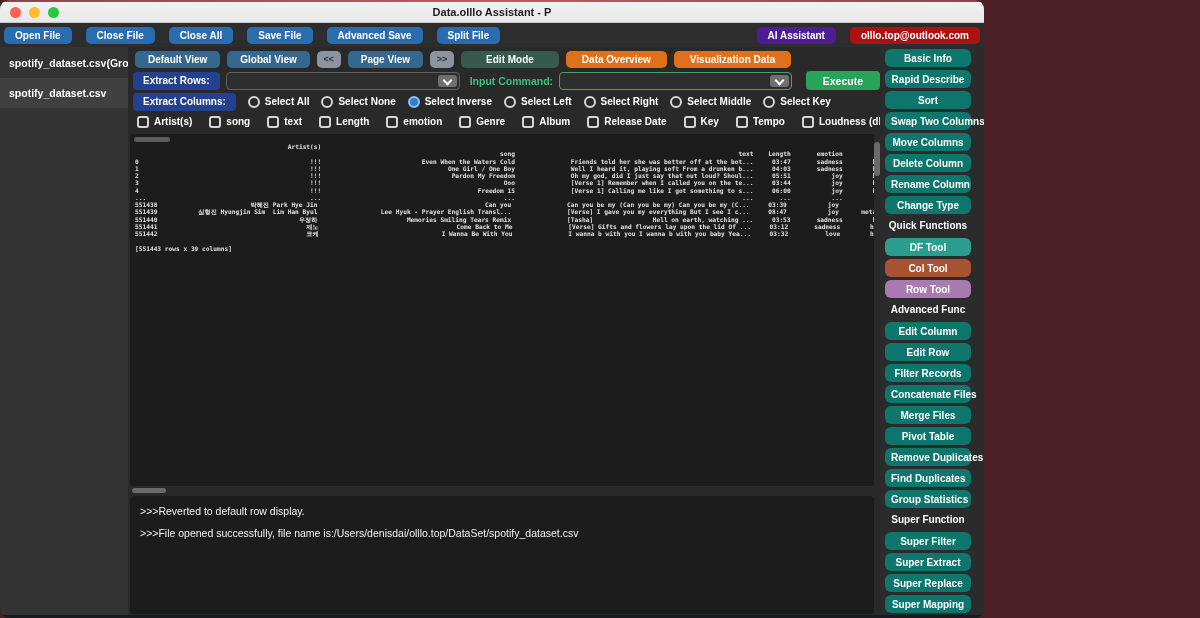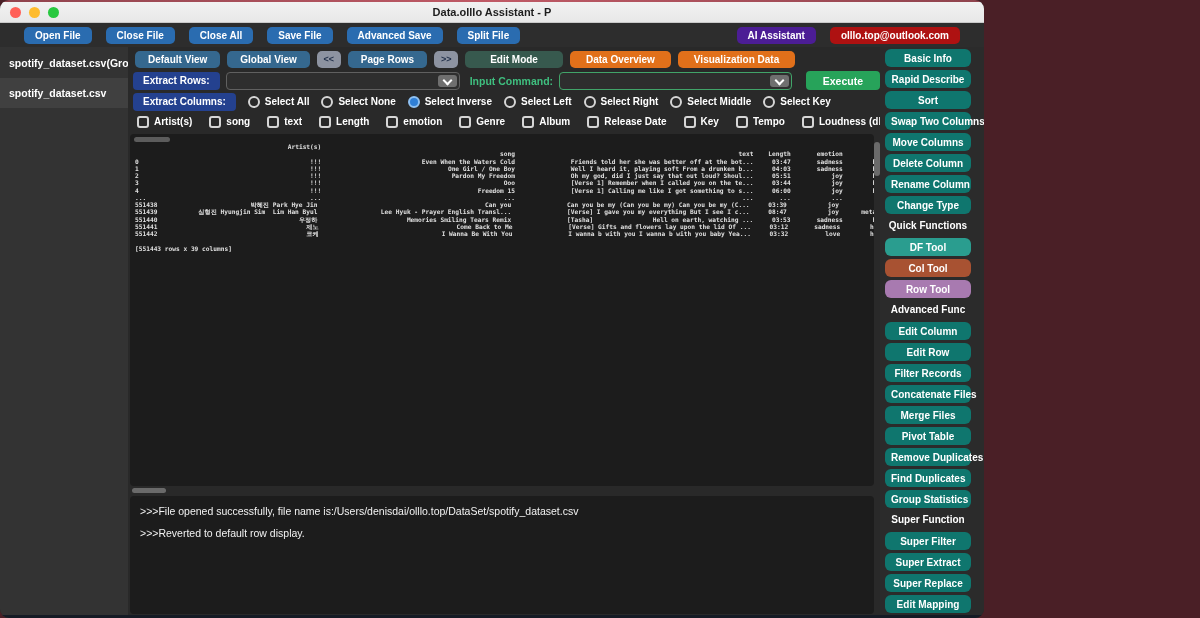--- a/index.html
+++ b/index.html
@@ -7,21 +7,21 @@
           font-family:"Liberation Sans",sans-serif;-webkit-font-smoothing:antialiased;}
   .top-edge{height:2px;background:linear-gradient(90deg,#8f434d,#c05a66,#8f434d);}
   .titlebar{height:20px;background:linear-gradient(#f2f2f2,#e8e8e8);display:flex;align-items:center;position:relative;border-bottom:1px solid #c9c9c9;}
   .lights{display:flex;gap:8px;margin-left:10px;z-index:2;}
   .light{width:11px;height:11px;border-radius:50%;}
   .light.red{background:#ff5f57;}
   .light.yellow{background:#febc2e;}
   .light.green{background:#28c840;}
   .title{position:absolute;left:0;right:0;text-align:center;font-size:11px;font-weight:700;color:#1d1d1d;}
 
-  .toolbar{height:24px;background:#2d2d2d;display:flex;align-items:center;padding:0 24px;gap:14px;}
+  .toolbar{height:24px;background:#2d2d2d;display:flex;align-items:center;padding:0 4px;gap:14px;}
   .tbtn{background:#2a6cb0;color:#fff;font-size:10px;font-weight:700;border:none;border-radius:5px;height:17px;padding:0 11px;white-space:nowrap;cursor:pointer;}
   .tbtn.ai{background:#4c1d95;margin-left:auto;}
   .tbtn.account{background:#ae1111;}
 
   .body{display:flex;height:572px;}
   .files{width:128px;background:#333333;flex:none;padding-top:1px;}
   .file-item{height:30px;line-height:30px;padding-left:9px;color:#ffffff;font-size:10.5px;font-weight:700;white-space:nowrap;overflow:hidden;cursor:pointer;}
   .file-item.selected{background:#404040;}
 
   .center{flex:1;display:flex;flex-direction:column;background:#292929;min-width:0;}
@@ -109,21 +109,21 @@
         <div class="file-item">spotify_dataset.csv(GroupBy)</div>
         <div class="file-item selected">spotify_dataset.csv</div>
       </aside>
 
     <div class="center">
 
       <div class="viewbar">
           <button class="vbtn steel">Default View</button>
           <button class="vbtn steel">Global View</button>
           <button class="vbtn gray">&lt;&lt;</button>
-          <button class="vbtn steel">Page Rows</button>
+          <button class="vbtn steel">Page View</button>
           <button class="vbtn gray">&gt;&gt;</button>
           <button class="vbtn teal-dark">Edit Mode</button>
           <button class="vbtn orange">Data Overview</button>
           <button class="vbtn orange">Visualization Data</button>
         </div>
 
       <div class="extract-row">
         <span class="lbl-navy">Extract Rows:</span>
         <div class="combo rows">
           <input value="" style="">
@@ -250,22 +250,22 @@
         <div class="vscroll">
           <div class="vhandle"></div>
         </div>
       </div>
 
       <div class="hscroll">
         <div class="hhandle"></div>
       </div>
 
       <div class="console">
+          <div class="console-line">&gt;&gt;&gt;Reverted to default row display.</div>
           <div class="console-line">&gt;&gt;&gt;File opened successfully, file name is:/Users/denisdai/olllo.top/DataSet/spotify_dataset.csv</div>
-          <div class="console-line">&gt;&gt;&gt;Reverted to default row display.</div>
         </div>
 
     </div>
 
     <aside class="tools">
         <button class="tool-btn blue">Basic Info</button>
         <button class="tool-btn blue">Rapid Describe</button>
         <button class="tool-btn blue">Sort</button>
         <button class="tool-btn blue">Swap Two Columns</button>
         <button class="tool-btn blue">Move Columns</button>
@@ -283,17 +283,17 @@
         <button class="tool-btn blue">Concatenate Files</button>
         <button class="tool-btn blue">Merge Files</button>
         <button class="tool-btn blue">Pivot Table</button>
         <button class="tool-btn blue">Remove Duplicates</button>
         <button class="tool-btn blue">Find Duplicates</button>
         <button class="tool-btn blue">Group Statistics</button>
         <div class="tool-label">Super Function</div>
         <button class="tool-btn blue">Super Filter</button>
         <button class="tool-btn blue">Super Extract</button>
         <button class="tool-btn blue">Super Replace</button>
-        <button class="tool-btn blue">Edit Mapping</button>
+        <button class="tool-btn blue">Super Mapping</button>
       </aside>
 
   </div>
 </div>
 
 </body></html>

